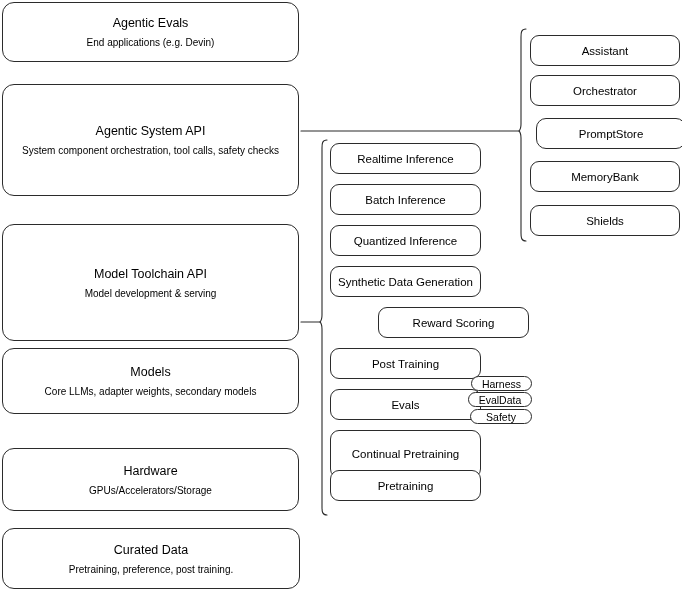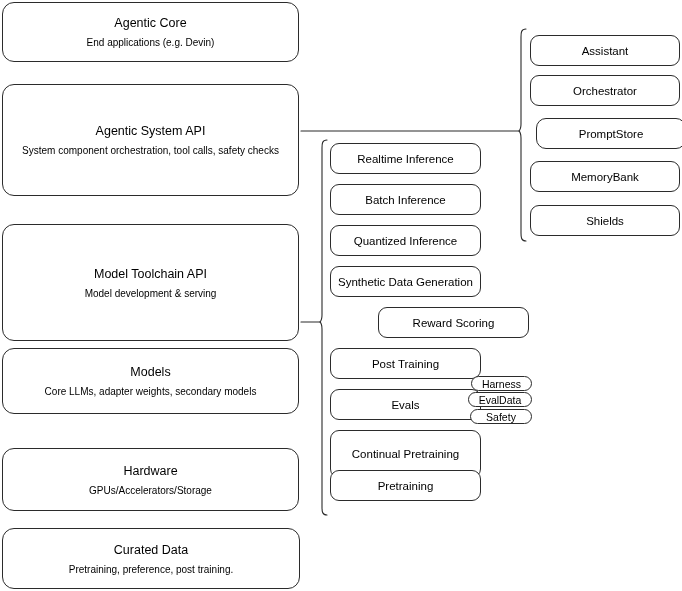--- a/index.html
+++ b/index.html
@@ -128,21 +128,21 @@
              L 322 315
              C 322 319, 321 321, 320 322
              C 321 323, 322 325, 322 329
              L 322 507
              C 322 511, 322 515, 327 515"></path>
 
     <line x1="301" y1="322" x2="320" y2="322"></line>
   </svg>
 
   <div class="layer-box" style="left:2px; top:2px; width:297px; height:60px;">
-    <div class="layer-title">Agentic Core</div>
+    <div class="layer-title">Agentic Evals</div>
     <div class="layer-sub">End applications (e.g. Devin)</div>
   </div>
 
   <div class="layer-box" style="left:2px; top:84px; width:297px; height:112px;">
     <div class="layer-title">Agentic System API</div>
     <div class="layer-sub">System component orchestration, tool calls, safety checks</div>
   </div>
 
   <div class="layer-box" style="left:2px; top:224px; width:297px; height:117px;">
     <div class="layer-title">Model Toolchain API</div>

